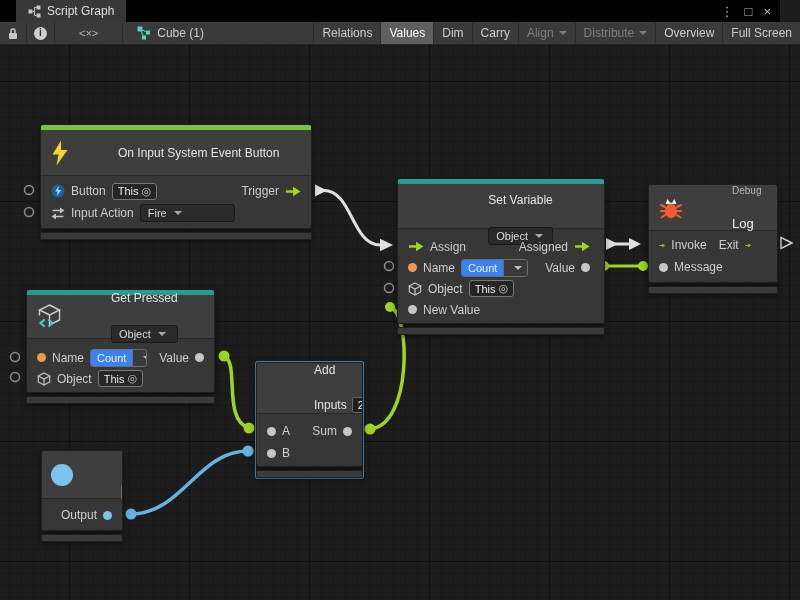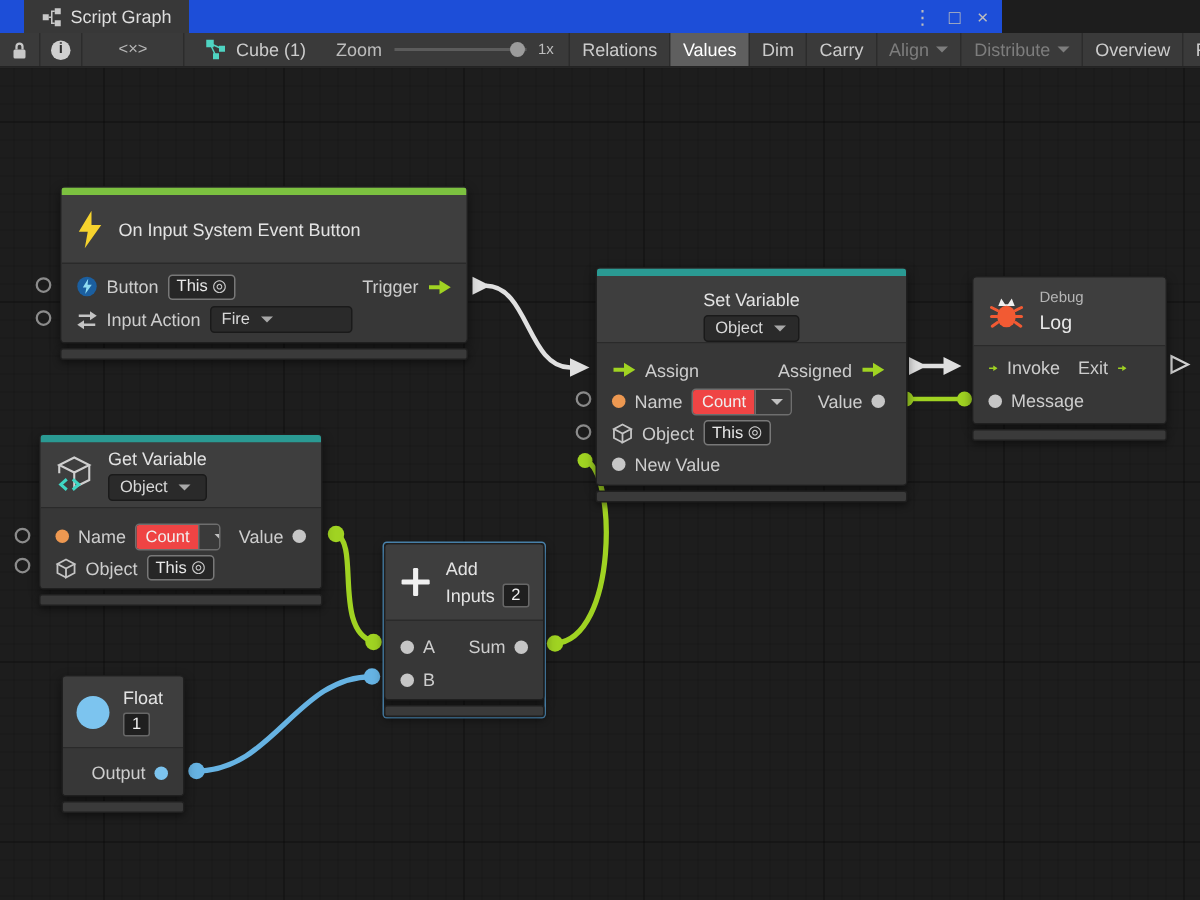--- a/index.html
+++ b/index.html
@@ -3,22 +3,22 @@
 <meta charset="utf-8">
 <style>
   * { box-sizing: border-box; margin: 0; padding: 0; }
   html,body { width:800px; height:600px; }
   body {
     position: relative; overflow: hidden;
     font-family: "Liberation Sans", sans-serif;
     background: #1d1d1d; color: #ccc;
   }
   
-  .tabbar { position:absolute; top:0; left:0; width:668px; height:22px;
-    background:#1d4ed8; display:flex; align-items:stretch; z-index:5; }
+  .tabbar { position:absolute; top:0; left:0; width:780px; height:22px;
+    background:#000000; display:flex; align-items:stretch; z-index:5; }
   .tab { display:flex; align-items:center; gap:6px; background:#383838;
     padding:0 12px; margin-left:16px; font-size:12px; color:#dedede; }
   .win-ctrls { margin-left:auto; display:flex; align-items:center; gap:11px;
     padding-right:9px; color:#bdbdbd; font-size:13px; }
   .win-ctrls span { line-height:1; }
   
   .toolbar { position:absolute; top:22px; left:0; width:800px; height:23px;
     background:#3a3a3a; border-bottom:1px solid #232323; display:flex;
     align-items:stretch; font-size:12px; color:#cccccc; z-index:5; }
   .tbtn { display:flex; align-items:center; padding:0 8px; border-right:1px solid #2c2c2c; white-space:nowrap; }
@@ -53,21 +53,21 @@
   .nodebox { position:absolute; z-index:3; }
   .nmain { background:#3a3a3a; border:1px solid #1f1f1f; border-radius:3px;
     box-shadow:0 3px 7px rgba(0,0,0,0.45); overflow:hidden; }
   .nfoot { background:#3a3a3a; border:1px solid #1f1f1f; border-radius:2px;
     height:8px; margin-top:3px; box-shadow:0 2px 5px rgba(0,0,0,0.45); }
   .strip { height:5px; }
   .strip.green { background:#7cc140; }
   .strip.teal  { background:#2a9a93; }
   .nhead { display:flex; align-items:center; gap:9px; padding:0 9px;
     background:#3e3e3e; border-bottom:1px solid #2a2a2a; }
-  .hcol { display:flex; flex-direction:column; justify-content:center; gap:3px; }
+  .hcol { display:flex; flex-direction:column; justify-content:center; gap:20px;margin-left:39px; }
   .ttl { font-size:12px; color:#e3e3e3; white-space:nowrap; }
   .cat { font-size:10px; color:#b5b5b5; }
   .big-ttl { font-size:13px; color:#e8e8e8; }
   .nbody { background:#373737; }
   .nrow { display:flex; align-items:center; gap:6px; padding:0 10px;
     font-size:12px; color:#cdcdcd; white-space:nowrap; }
   .spacer { flex:1; }
   .dot { width:9px; height:9px; border-radius:50%; background:#c6c6c6; flex:none; }
   .dot.orange { background:#ed9851; }
   .dot.blue { background:#7cc4ef; }
@@ -75,21 +75,21 @@
     border:1px solid #787878; border-radius:3px; background:#262626;
     padding:0 5px; height:17px; font-size:11px; color:#e8e8e8; }
   .tgt { font-size:11px; color:#cfcfcf; line-height:1; }
   .dd { display:inline-flex; align-items:center; border:1px solid #1a1a1a;
     border-radius:3px; background:#2a2a2a; height:18px; font-size:11px;
     color:#d8d8d8; padding:0 7px; gap:7px; }
   .dd .caret { margin-left:0; color:#a8a8a8; }
   .dd.wide { width:95px; }
   .dd-split { display:inline-flex; height:18px; border:1px solid #6e6e6e;
     border-radius:3px; overflow:hidden; font-size:11px; }
-  .dd-split .val { background:#ef4444; color:#f0f0f0; padding:0 6px;
+  .dd-split .val { background:#3b82f6; color:#f0f0f0; padding:0 6px;
     display:flex; align-items:center;text-align:right; }
   .dd-split .car { background:#3a3a3a; border-left:1px solid #6e6e6e;
     display:flex; align-items:center; padding:0 5px; color:#c0c0c0; }
   .numfield { background:#1f1f1f; border:1px solid #676767; border-radius:2px;
     color:#f0f0f0; font-size:11px; padding:0 5px; height:16px;
     display:inline-flex; align-items:center; width:max-content; }
   
   #node-event { left:40px; top:124px; width:272px; }
   #node-event .nhead { height:46px; }
   #node-event .nbody { padding:4px 0; } #node-event .nrow { height:22px; }
@@ -146,27 +146,20 @@
   </div>
   <div class="tbtn" style="border-right:none; padding:0 10px 0 14px; gap:6px;">
     <svg width="14" height="14" viewBox="0 0 14 14">
       <rect x="0.5" y="0.5" width="5" height="5" fill="#4fd4c2"></rect>
       <rect x="9" y="4.5" width="4" height="4" fill="#4fd4c2"></rect>
       <rect x="5" y="9.5" width="4" height="4" fill="#4fd4c2"></rect>
       <path d="M3 3 L11 6.5 M3 3 L7 11.5" stroke="#4fd4c2" fill="none"></path>
     </svg>
     <span>Cube (1)</span>
   </div>
-  <div class="zoom-wrap">
-    <span style="color:#bdbdbd;">Zoom</span>
-    <div class="slider-track">
-      <div class="slider-handle"></div>
-    </div>
-    <span style="font-size:10px;color:#bdbdbd;">1x</span>
-  </div>
   <div class="tb-flex"></div>
   <div class="tbtn">
     <span>Relations</span>
   </div>
   <div class="tbtn active">
     <span>Values</span>
   </div>
   <div class="tbtn">
     <span>Dim</span>
   </div>
@@ -415,21 +408,21 @@
           <path d="M13.5 2 L23.5 7 L13.5 12 L3.5 7 Z"></path>
           <path d="M23.5 7 V17 L13.5 22 V12"></path>
           <path d="M3.5 7 V12.5"></path>
         </g>
         <g stroke="#3fd6c4" stroke-width="2" fill="none">
           <path d="M8.5 16.5 L4.5 20 L8.5 23.5"></path>
           <path d="M12.5 16.5 L16.5 20 L12.5 23.5"></path>
         </g>
       </svg>
       <div class="hcol">
-        <span class="ttl">Get Variable</span>
+        <span class="ttl">Get Pressed</span>
         <span class="dd">
           <span>Object</span>
           <span class="caret"></span>
         </span>
       </div>
     </div>
     <div class="nbody">
       <div class="nrow">
         <span class="dot orange"></span>
         <span>Name</span>

